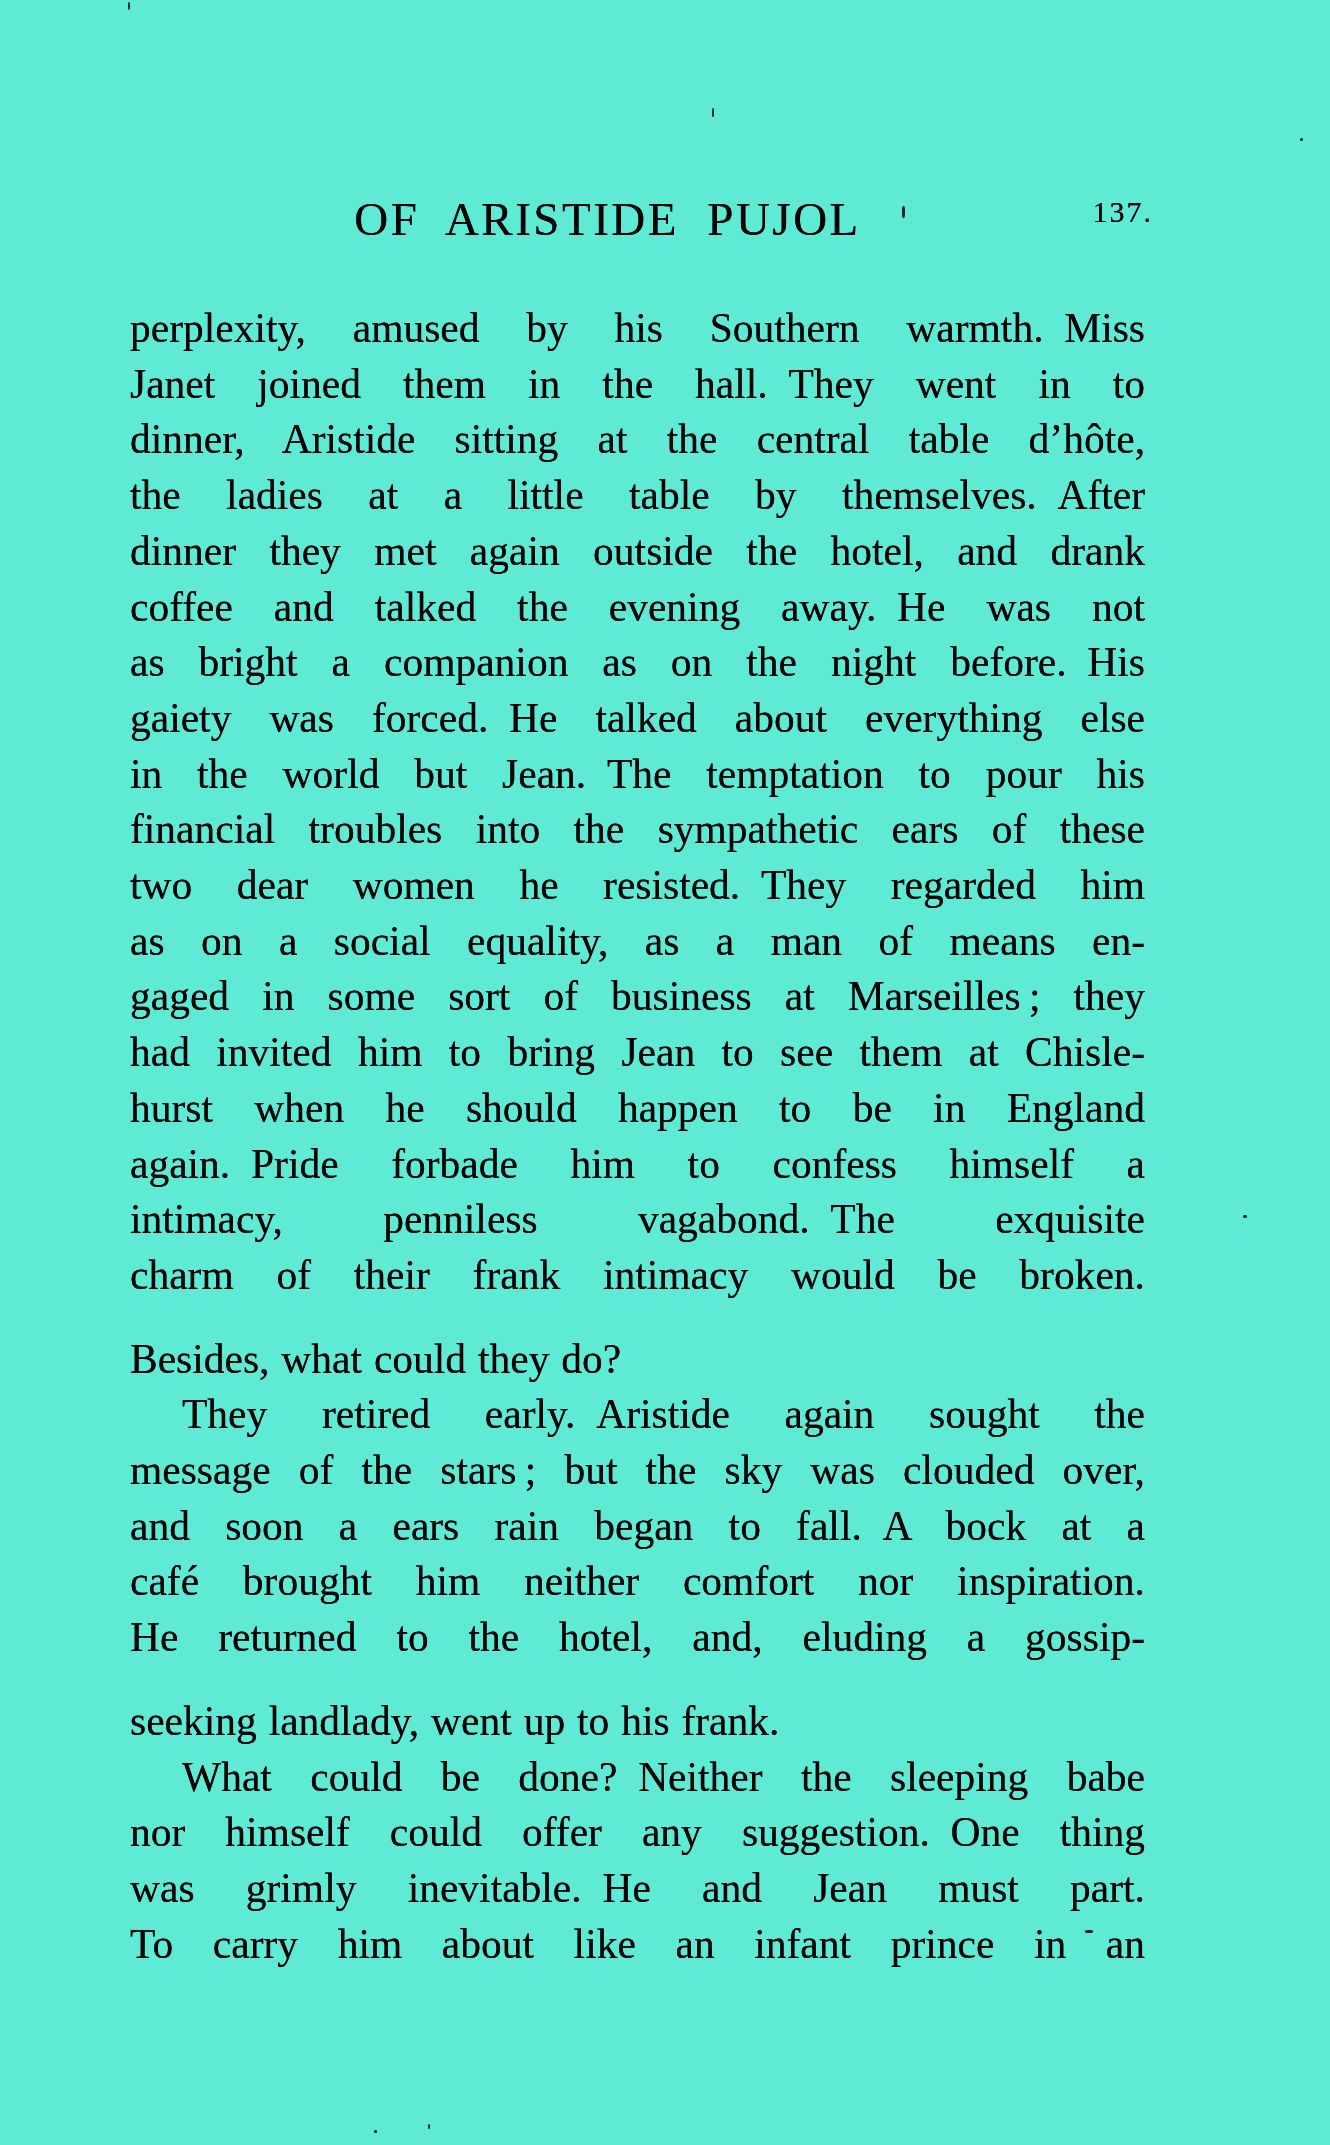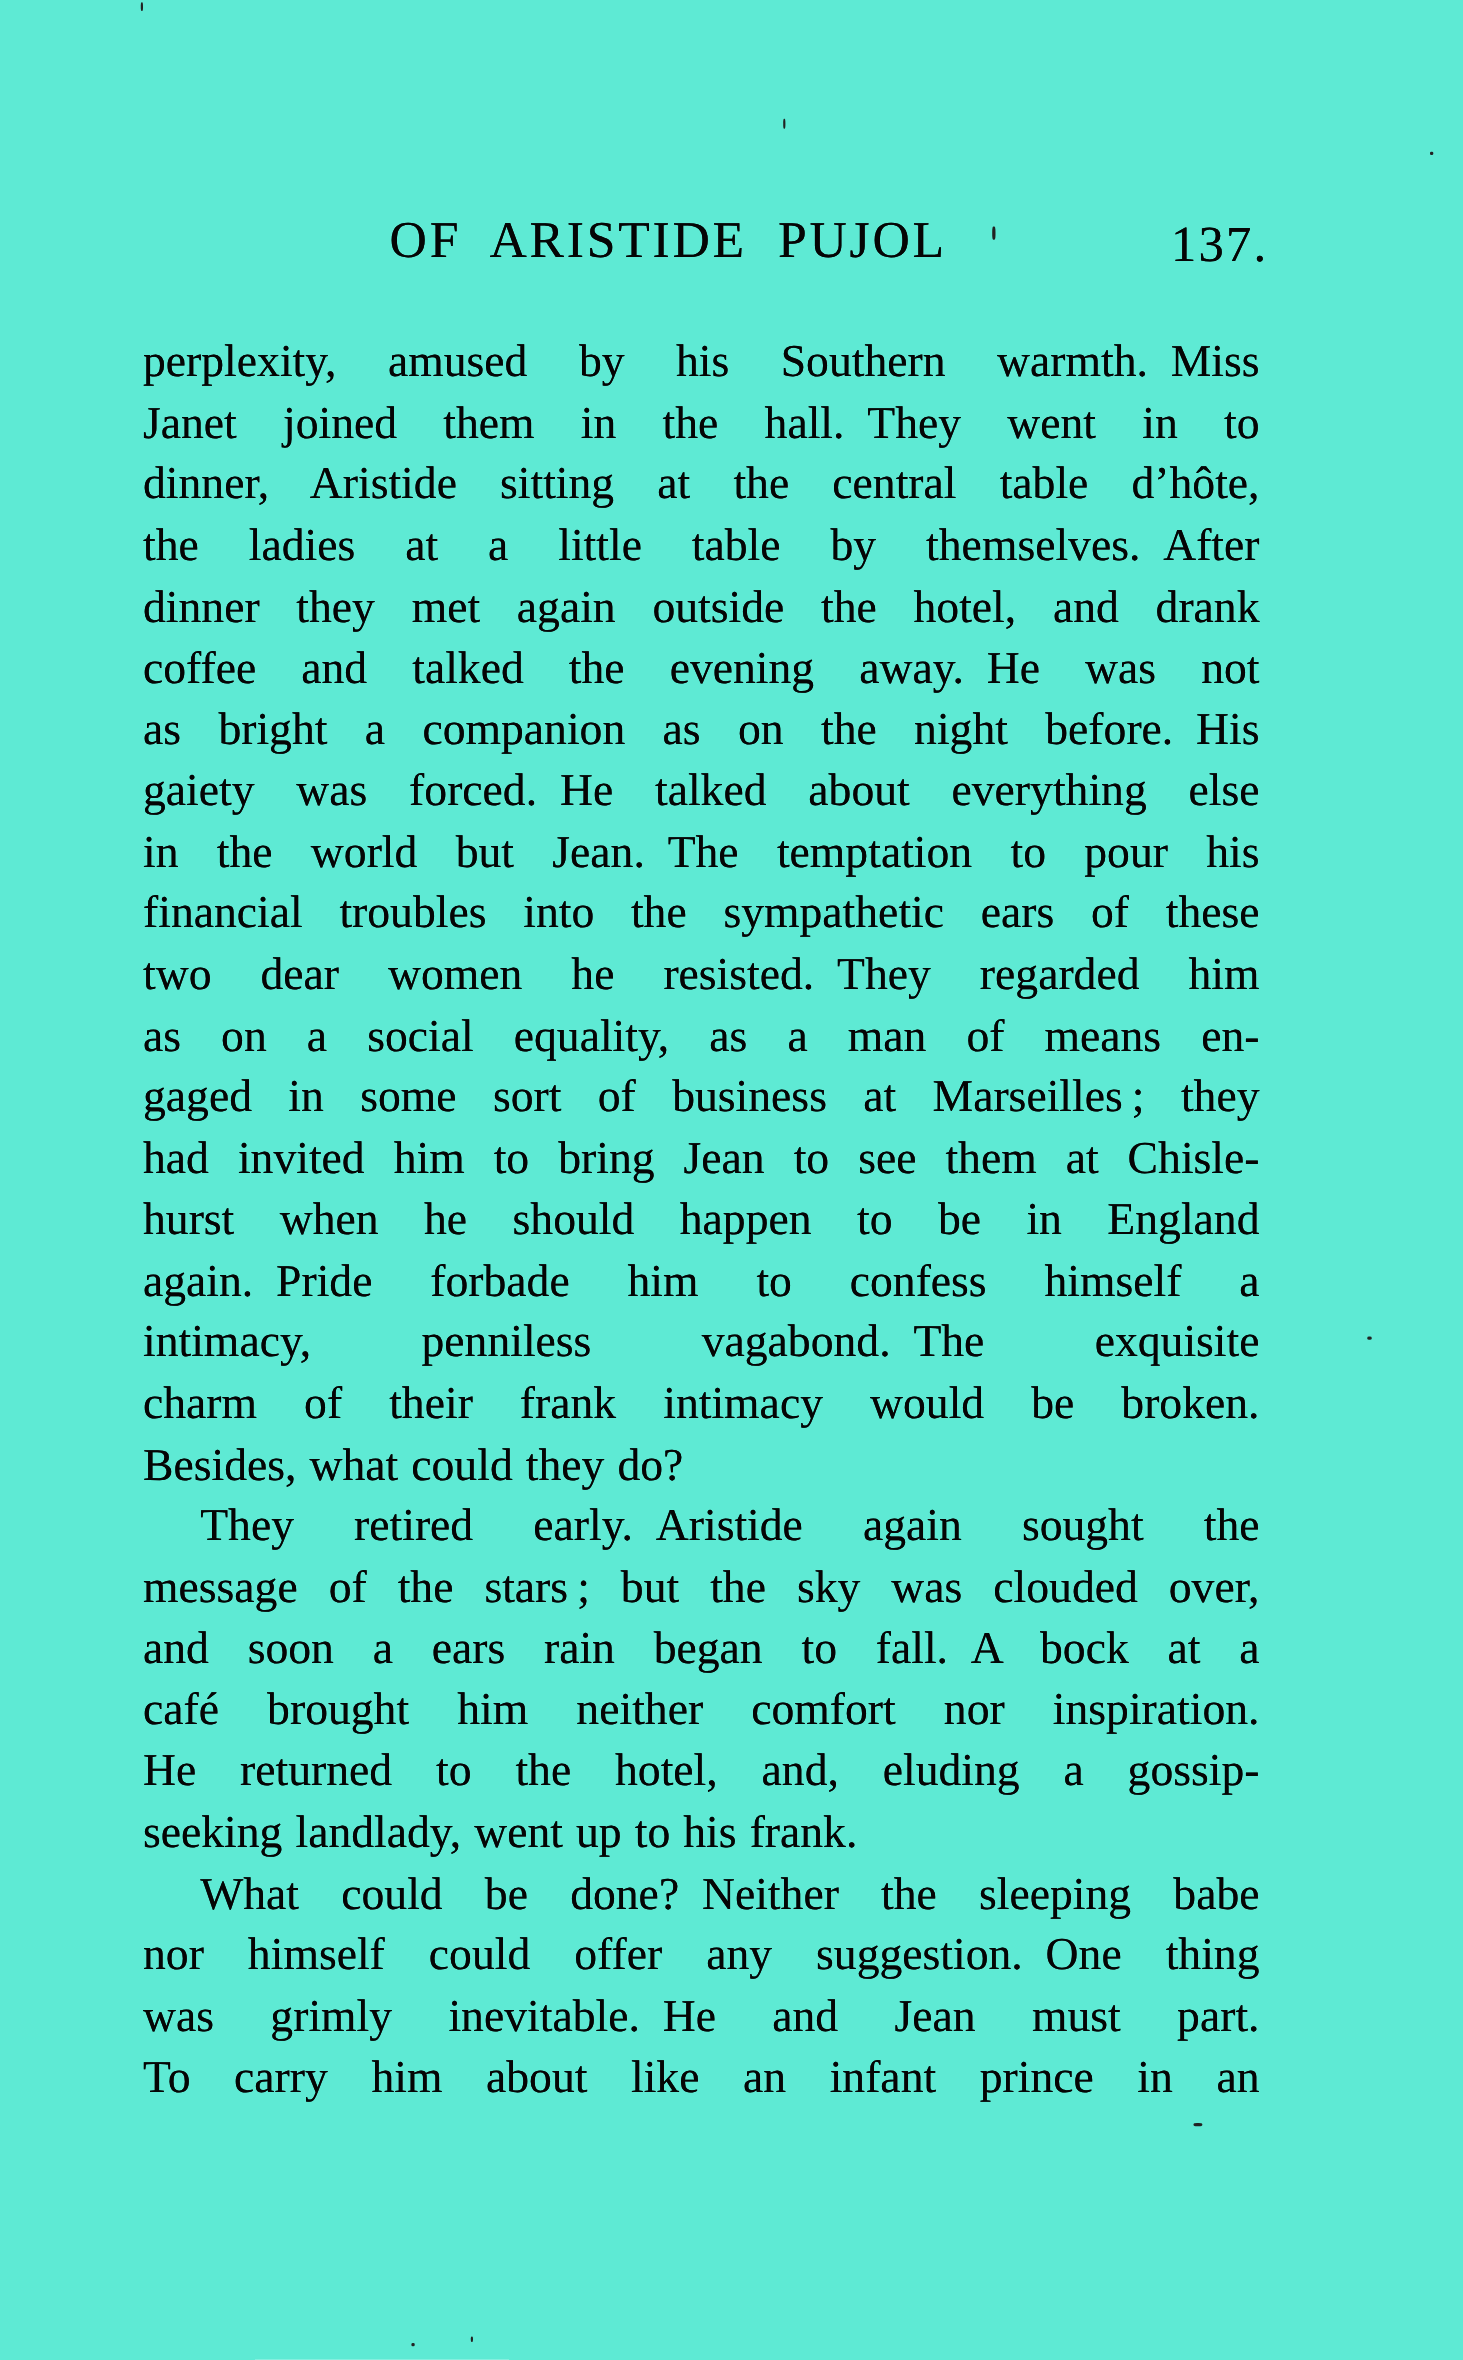--- a/index.html
+++ b/index.html
@@ -22,37 +22,37 @@
     text-align: center;
     font-size: 47px;
     letter-spacing: 2.5px;
     word-spacing: 14px;
     color: #050505;
     text-shadow: 0 0 0.6px rgba(0,0,0,0.9);
     white-space: nowrap;
   }
   .page-number {
     position: absolute; right: -8px; top: 3px;
-    font-size: 46px;
+    font-size: 30px;
     letter-spacing: 2px;
     color: #050505;
     text-shadow: 0 0 0.6px rgba(0,0,0,0.9);
   }
 
   
   .text-block {
     position: absolute; left: 130px; top: 301px; width: 1015px;
     font-size: 41.5px;
     line-height: 55.7px;
     word-spacing: 1.5px;
     color: #050505;
     text-shadow: 0 0 0.55px rgba(0,0,0,0.85);
   }
   .line { text-align: justify; text-align-last: justify; }
-  .line.flush { text-align-last: left; }
+  .line.flush { text-align-last: left; margin-top: 28px; }
   .line.indent { text-indent: 52px; }
   .it { }
 
   
   .speck {
     position: absolute;
     background: #222;
     border-radius: 40%;
   }
 </style>

